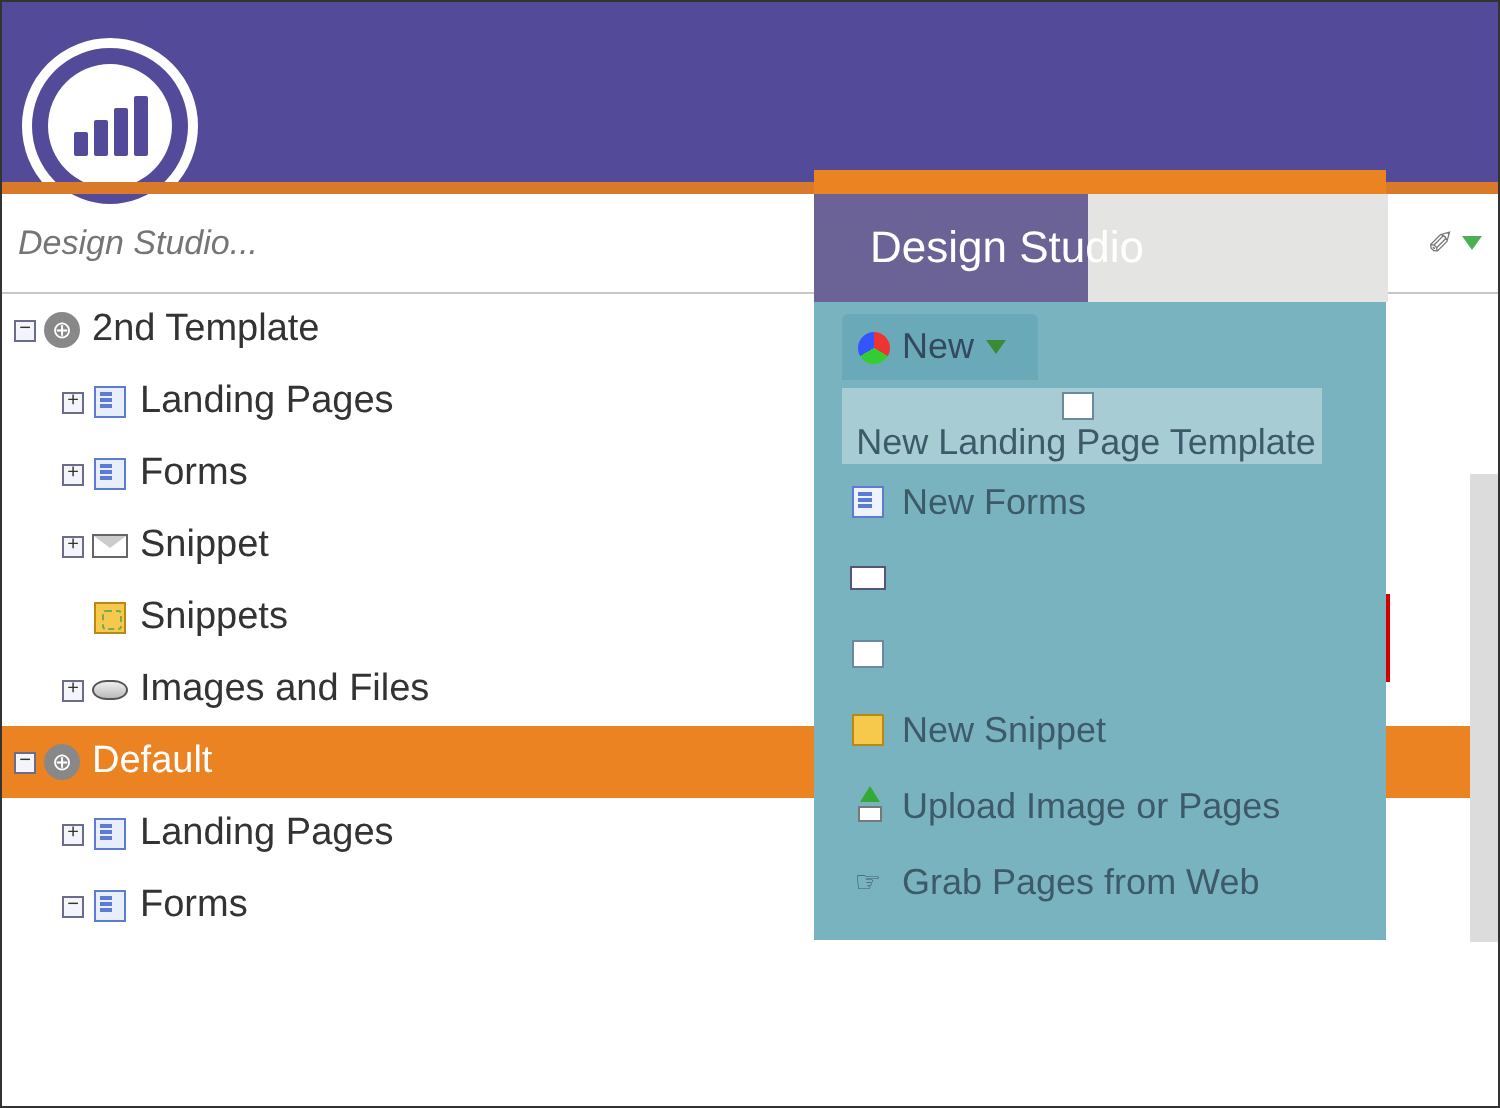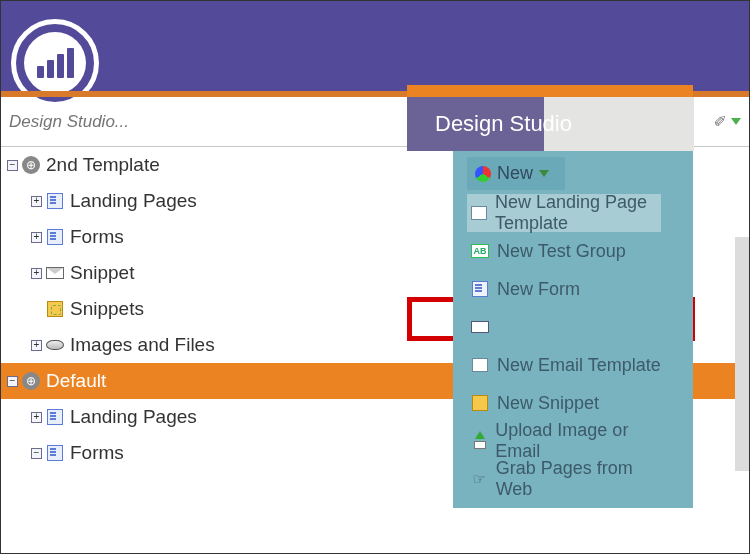--- a/index.html
+++ b/index.html
@@ -100,21 +100,20 @@
     position:relative;
   }
   .menu-title::after{
     content:""; position:absolute; right:-1px; top:0; bottom:0; width:150px;
     background:#e4e4e3;
   }
   .menu-title span{ position:relative; z-index:1; }
   .menu-body {
     background:#7ab3c0;
     padding: 6px 32px 10px 14px;
-    margin-left: 46px;
   }
   .menu-tab{
     background:#6aaab8;
     display:inline-flex; align-items:center;
     padding:6px 16px 6px 8px;
     border-radius:3px 3px 0 0;
     margin-bottom:4px;
   }
   .menu-tab .bubble{
     width:16px;height:16px;border-radius:50%;
@@ -124,21 +123,21 @@
   .menu-tab .lbl{ color:#34495e; font-size:18px; }
   .menu-tab .caret{width:0;height:0;border-left:5px solid transparent;border-right:5px solid transparent;border-top:7px solid #3a8a3a; margin-left:6px;}
   .menu-list{}
   .menu-item{
     display:flex; align-items:center;
     height:38px;
     color:#3d5a68; font-size:18px;
     padding-left:4px;
     position:relative;
   }
-  .menu-item.hover{ background:#a7ccd4; }
+  .menu-item.hover{ background:#a7ccd4;flex-direction:column; }
   .menu-item .mi-icon{ width:18px;height:18px; margin-right:8px; display:inline-flex;align-items:center;justify-content:center; }
   .mi-page{ background:#eef3fe;border:1px solid #5b7bd6; width:16px;height:16px;}
   .mi-page::before{content:"";display:block;width:7px;height:2px;background:#5b7bd6;box-shadow:0 3px 0 #5b7bd6,0 6px 0 #5b7bd6;margin:2px;}
   .mi-rect{ width:16px;height:14px;border:1px solid #6a8aa0;background:#fff;}
   .mi-ab{ width:18px;height:14px;background:#fff;border:1px solid #3b5; font-size:9px;color:#2a6; font-weight:bold; line-height:12px; text-align:center;}
   .mi-mail{ width:18px;height:12px;border:1px solid #557;background:#fff;}
   .mi-snip{ width:16px;height:16px;background:#f6c84c;border:1px solid #b88a12;}
   .mi-up{ width:16px;height:16px; position:relative;}
   .mi-up::before{content:"";position:absolute;left:3px;bottom:0;width:10px;height:6px;background:#fff;border:1px solid #777;}
   .mi-up::after{content:"";position:absolute;left:4px;top:-2px;width:0;height:0;border-left:5px solid transparent;border-right:5px solid transparent;border-bottom:8px solid #3a3;}
@@ -265,52 +264,45 @@
     </div>
     <div class="menu-list">
       <div class="menu-item hover">
         <span class="mi-icon">
             <span class="mi-rect"></span>
           </span>
         <span>New Landing Page Template</span>
       </div>
       <div class="menu-item">
         <span class="mi-icon">
-            <span class="mi-ab">AB</span>
-          </span>
-        <span>New Test Group</span>
-      </div>
-      <div class="menu-item">
-        <span class="mi-icon">
             <span class="mi-page"></span>
           </span>
-        <span>New Form</span>
+        <span>New Forms</span>
       </div>
       <div class="menu-item">
         <span class="mi-icon">
             <span class="mi-mail"></span>
           </span>
       </div>
       <div class="menu-item">
         <span class="mi-icon">
             <span class="mi-rect"></span>
           </span>
-        <span>New Email Template</span>
       </div>
       <div class="menu-item">
         <span class="mi-icon">
             <span class="mi-snip"></span>
           </span>
         <span>New Snippet</span>
       </div>
       <div class="menu-item">
         <span class="mi-icon">
             <span class="mi-up"></span>
           </span>
-        <span>Upload Image or Email</span>
+        <span>Upload Image or Pages</span>
       </div>
       <div class="menu-item">
         <span class="mi-icon mi-hand">☞</span>
         <span>Grab Pages from Web</span>
       </div>
     </div>
   </div>
 </div>
 
 <div class="red-box" id="redbox" style="left: 406px; top: 296px; width: 288px; height: 44px;"></div>

